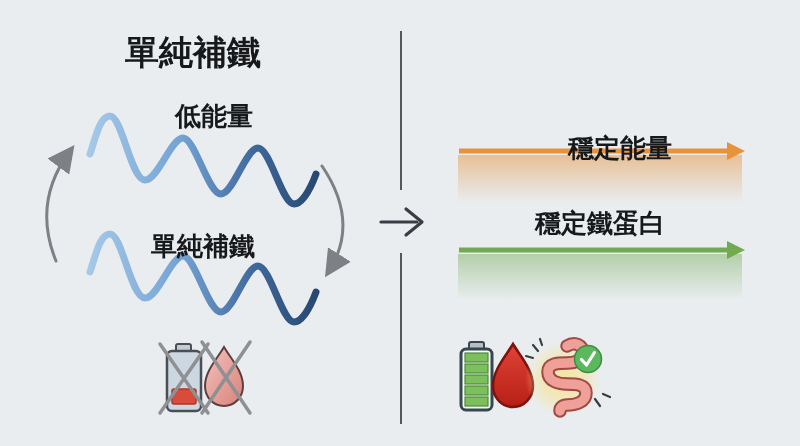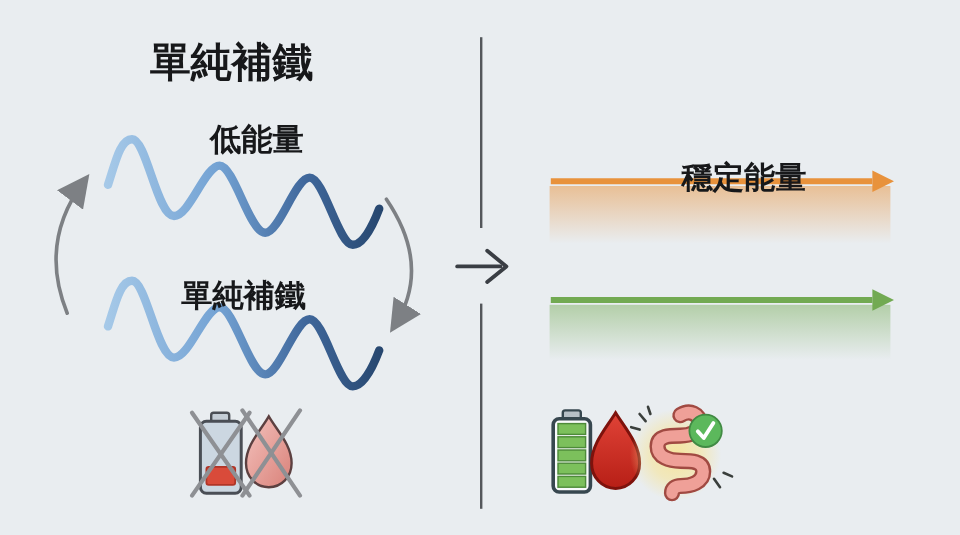--- a/index.html
+++ b/index.html
@@ -135,14 +135,15 @@
       <polyline points="581.5,359.5 586.5,365 594.5,352.5" fill="none" stroke="#ffffff" stroke-width="3.2" stroke-linecap="round" stroke-linejoin="round"></polyline>
     </g>
   </svg>
 
   <div class="txt panel-title" style="left:193px;top:36px;">單純補鐵</div>
 
   <div class="txt wave-label" style="left:190px;top:104px;margin-left:24px;">低能量</div>
   <div class="txt wave-label" style="left:203px;top:234px;">單純補鐵</div>
 
   <div class="txt arrow-label" style="left:620px;top:114px;margin-top:22px;">穩定能量</div>
+  <div class="txt arrow-label" style="left:600px;top:211px;">穩定鐵蛋白</div>
 
 </div>
 
 </body></html>

